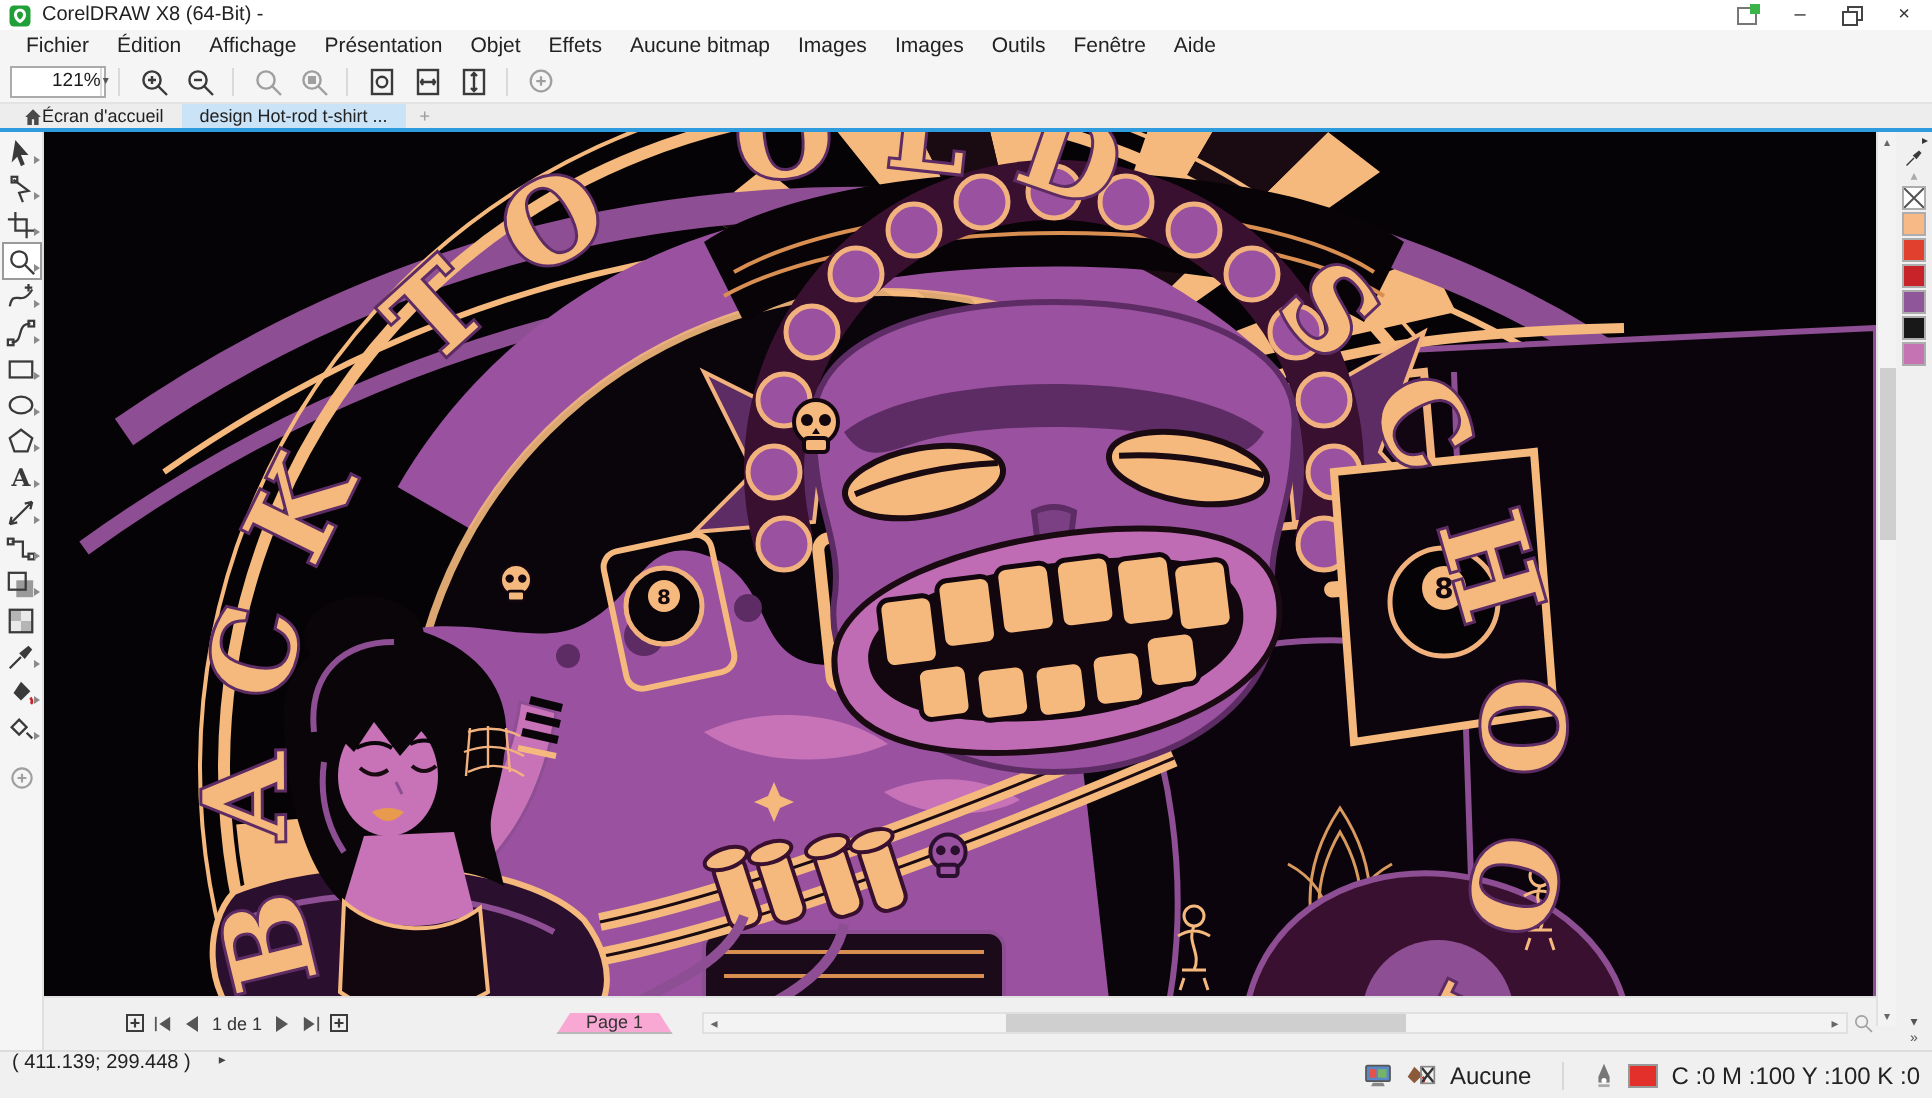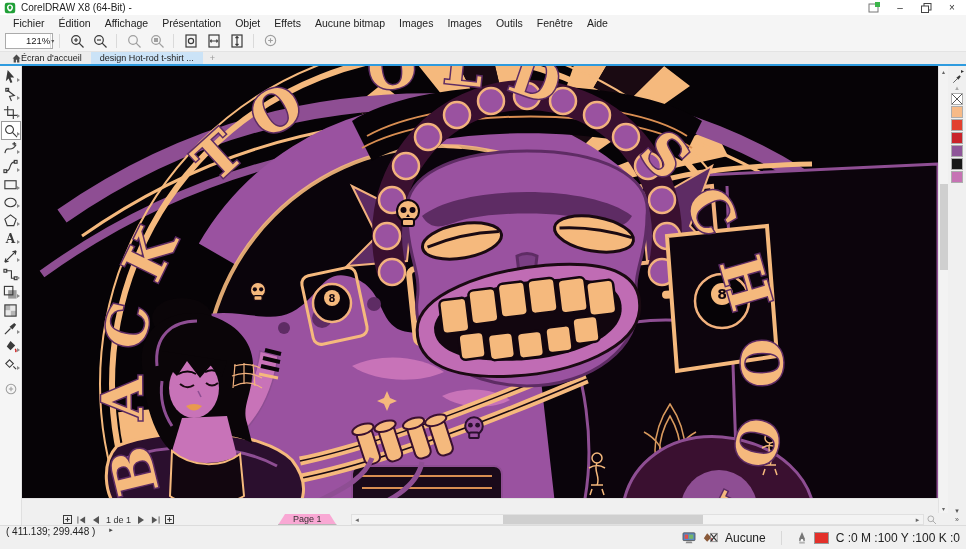--- a/index.html
+++ b/index.html
@@ -38,21 +38,21 @@
   .toolbox{width:22px;background:#F5F5F5;border-right:1px solid #E0E0E0;display:flex;flex-direction:column;align-items:center;padding-top:2px;gap:1px}
   .tool{width:18px;height:17px;display:flex;align-items:center;justify-content:center;position:relative}
   .tool.f::after{content:"";position:absolute;right:0;bottom:3px;border-top:2px solid transparent;border-bottom:2px solid transparent;border-left:3px solid #8a8a8a}
   .tool.active{background:#FFFFFF;outline:1px solid #9a9a9a}
   .tool.plus{margin-top:6px}
   .center{display:flex;flex-direction:column;width:916px}
   .canvas{width:916px;height:447px;background:#000;position:relative;overflow:hidden}
   .canvas svg{position:absolute;left:0;top:0}
 
   
-  .bottombar{height:28px;display:flex;align-items:flex-end;background:#F0F0F0;border-top:1px solid #E2E2E2;font-size:9px}
+  .bottombar{height:28px;display:flex;align-items:center;background:#F0F0F0;border-top:1px solid #E2E2E2;font-size:9px}
   .pagenav{display:flex;align-items:center;gap:3px;margin-left:40px;color:#333}
   .pn{width:11px;height:10px;display:flex;align-items:center;justify-content:center}
   .pagecounter{margin:0 2px;font-size:9px;white-space:nowrap}
   .pagetab{margin-left:100px;height:11px;display:flex;align-items:center;padding:0 14px;background:#f9a8d4;border:1px solid #B8B8B8;border-top:none;clip-path:polygon(7px 0,calc(100% - 7px) 0,100% 100%,0 100%);font-size:9px}
   .hscroll{flex:1;height:11px;margin-left:14px;background:#F3F3F3;border:1px solid #E0E0E0;display:flex;align-items:center}
   .harrow{width:11px;display:flex;align-items:center;justify-content:center;font-size:7px;color:#666}
   .htrack{flex:1;height:9px;position:relative}
   .hthumb{position:absolute;left:140px;width:200px;top:0;height:9px;background:#CFCFCF}
   .navgrab{width:14px;height:11px;display:flex;align-items:center;justify-content:center}
 

